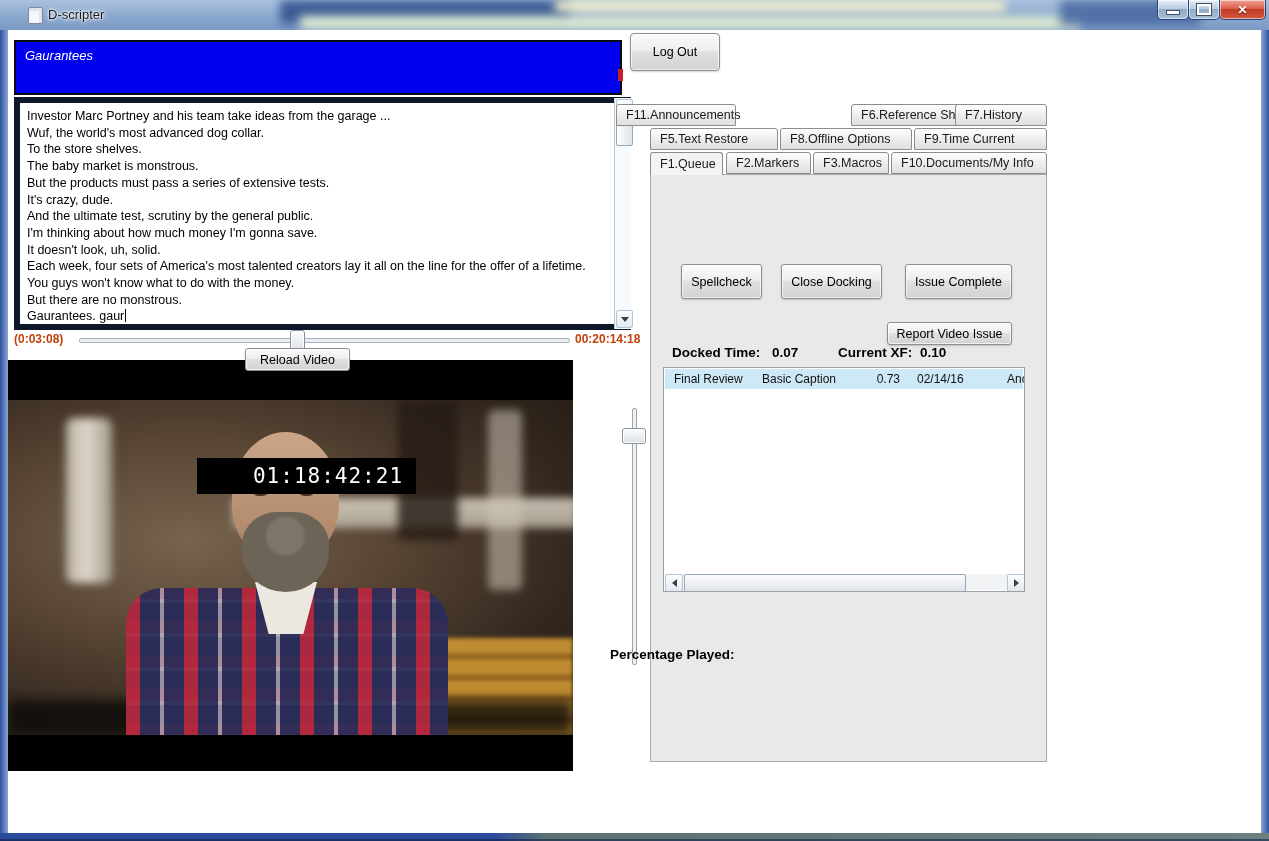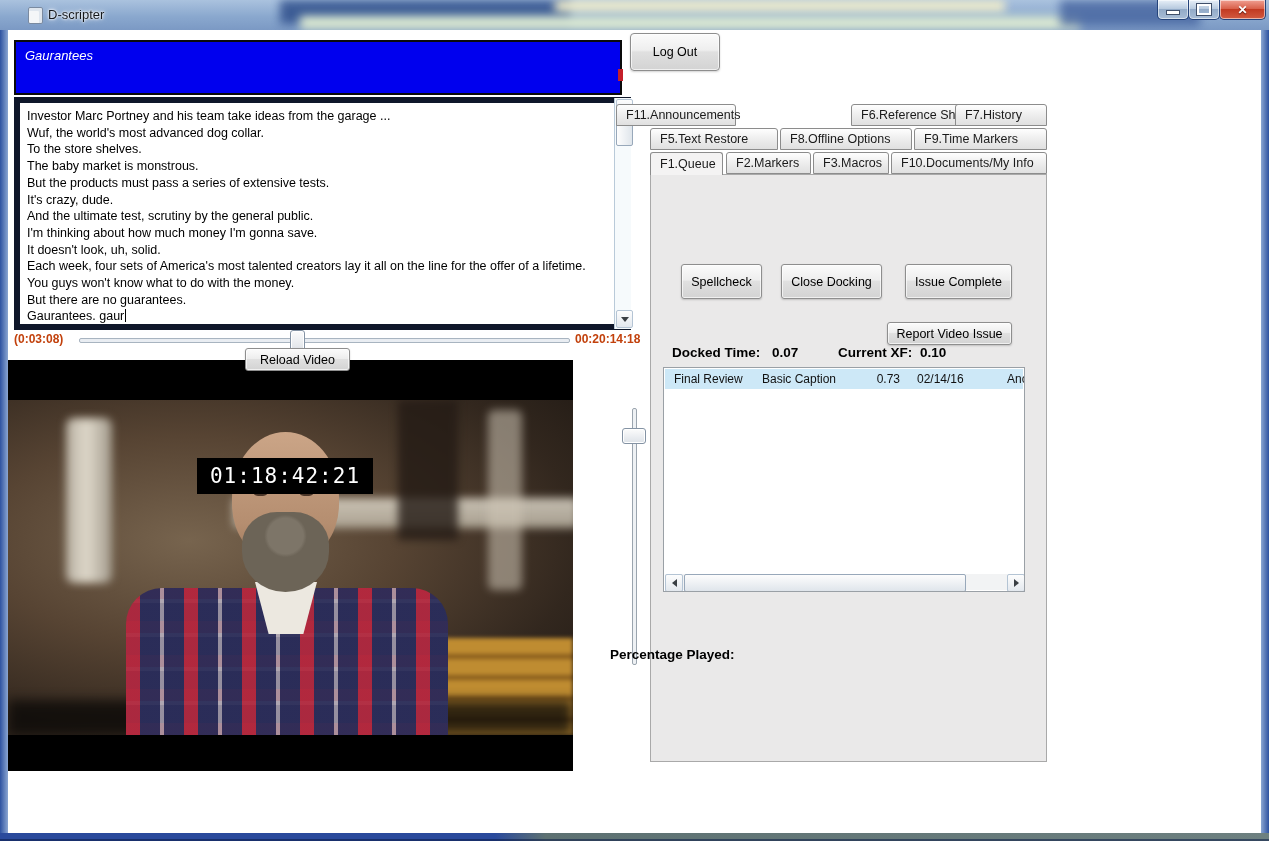--- a/index.html
+++ b/index.html
@@ -81,21 +81,21 @@
   #speaker-tee{left:247px;top:182px;width:62px;height:52px;background:#ece8e0;
     clip-path:polygon(0 0,100% 0,78% 100%,22% 100%);}
   #speaker-head{left:224px;top:32px;width:107px;height:130px;background:linear-gradient(#cba587,#b58e70 70%,#a07a5e);
     border-radius:52% 52% 46% 46%;}
   #speaker-beard{left:234px;top:112px;width:87px;height:80px;background:#6c6457;
     border-radius:42% 42% 52% 52%;
     background-image:radial-gradient(circle at 50% 30%,#7d7568 0 25%,transparent 30%);}
   .eye{position:absolute;width:13px;height:4px;background:#4a3528;border-radius:50%;}
   #timecode-box{left:189px;top:58px;width:176px;height:36px;background:#000;color:#fff;
     font-family:"DejaVu Sans Mono", monospace;font-size:21px;letter-spacing:1px;
-    display:flex;align-items:center;justify-content:center;}
+    display:flex;align-items:center;justify-content:center;padding-left:43px;}
 
   
   #v-track{left:632px;top:408px;width:3px;height:255px;background:#eef1f4;border:1px solid #9aa4ae;border-radius:2px;}
   #v-thumb{left:622px;top:428px;width:22px;height:14px;border:1px solid #8493a4;border-radius:3px;
     background:linear-gradient(#fcfcfc,#dde2e8);box-shadow:inset 0 0 0 1px #fff;}
 
   
   .tab{position:absolute;height:22px;box-sizing:border-box;border:1px solid #8c8c8c;
     border-radius:3px 3px 0 0;background:linear-gradient(#fefefe,#ececec 55%,#e0e0e0);
     font-size:12.5px;color:#1a1a1a;display:flex;align-items:center;padding-left:9px;}
@@ -149,21 +149,21 @@
   <div>Wuf, the world's most advanced dog collar.</div>
   <div>To the store shelves.</div>
   <div>The baby market is monstrous.</div>
   <div>But the products must pass a series of extensive tests.</div>
   <div>It's crazy, dude.</div>
   <div>And the ultimate test, scrutiny by the general public.</div>
   <div>I'm thinking about how much money I'm gonna save.</div>
   <div>It doesn't look, uh, solid.</div>
   <div>Each week, four sets of America's most talented creators lay it all on the line for the offer of a lifetime.</div>
   <div>You guys won't know what to do with the money.</div>
-  <div>But there are no guarantees.</div>
+  <div>But there are no monstrous.</div>
   <div><span>Gaurantees. gaur</span><span class="caret"></span></div>
 </div>
 <div id="t-vscroll" class="abs">
   <div class="sb-btn" style="top:1px;">
       <div class="tri-up"></div>
     </div>
   <div id="t-thumb"></div>
   <div class="sb-btn" style="top:212px;">
       <div class="tri-down"></div>
     </div>
@@ -198,21 +198,21 @@
 <div id="v-thumb" class="abs"></div>
 
 <div class="abs win-btn" style="left:630px;top:33px;width:88px;height:36px;border-radius:4px;">Log Out</div>
 
 <div class="tab" style="left:616px;top:104px;width:120px;">F11.Announcements</div>
 <div class="tab" style="left:803px;top:104px;width:150px;margin-left:48px;">F6.Reference Sheets</div>
 <div class="tab" style="left:955px;top:104px;width:92px;">F7.History</div>
 
 <div class="tab" style="left:650px;top:128px;width:128px;">F5.Text Restore</div>
 <div class="tab" style="left:780px;top:128px;width:132px;">F8.Offline Options</div>
-<div class="tab" style="left:914px;top:128px;width:133px;">F9.Time Markers</div>
+<div class="tab" style="left:914px;top:128px;width:133px;">F9.Time Current</div>
 
 <div class="tab active" style="left:650px;top:152px;width:73px;">F1.Queue</div>
 <div class="tab" style="left:726px;top:152px;width:85px;">F2.Markers</div>
 <div class="tab" style="left:813px;top:152px;width:76px;">F3.Macros</div>
 <div class="tab" style="left:891px;top:152px;width:156px;">F10.Documents/My Info</div>
 
 <div id="queue-panel" class="abs"></div>
 
 <div class="abs win-btn" style="left:681px;top:264px;width:79px;height:33px;z-index:2;">Spellcheck</div>
 <div class="abs win-btn" style="left:781px;top:264px;width:99px;height:33px;z-index:2;">Close Docking</div>

